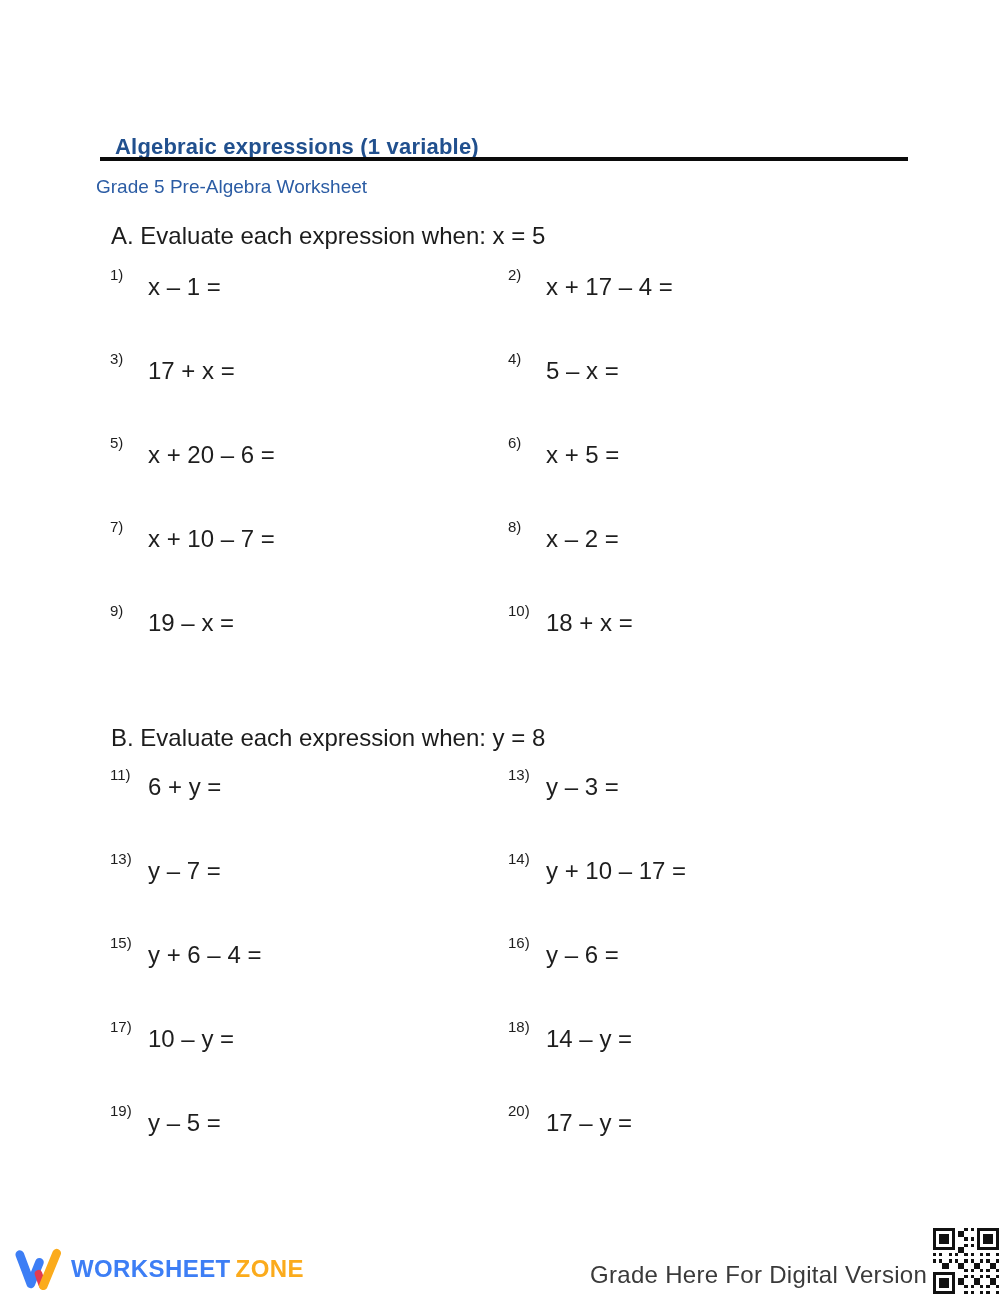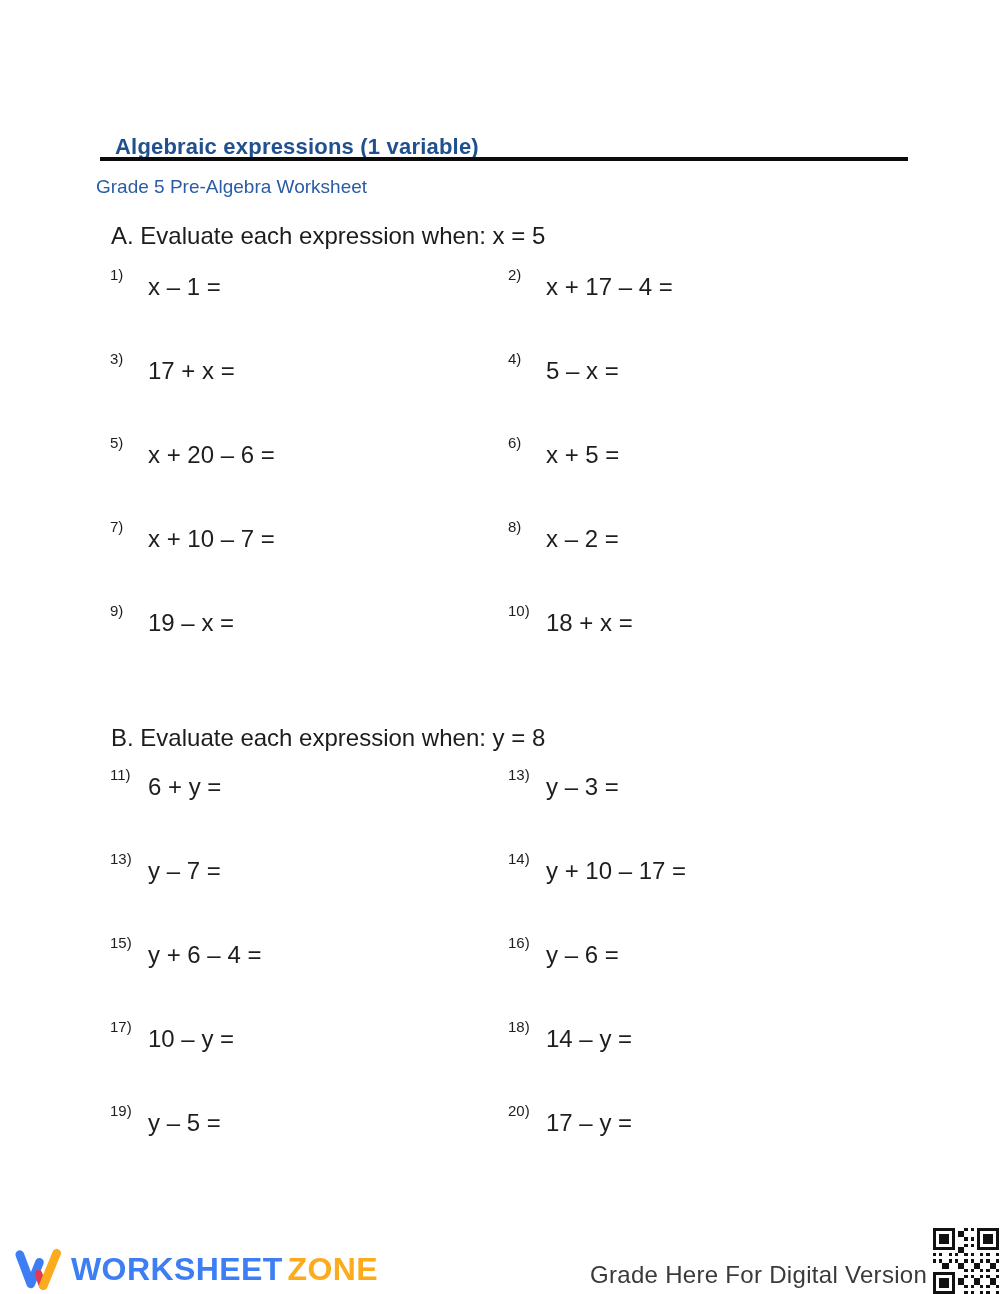--- a/index.html
+++ b/index.html
@@ -81,21 +81,21 @@
   .logo {
     position: absolute;
     left: 14px;
     top: 1246px;
     display: flex;
     align-items: center;
     gap: 9px;
   }
   .logo-mark { width: 48px; height: 46px; display: block; }
   .logo-text {
-    font-size: 32px;
+    font-size: 24px;
     font-weight: 700;
     letter-spacing: 0.4px;
     display: flex;
     gap: 5px;
     align-items: baseline;
   }
   .logo-word1 { color: #3d7ef5; }
   .logo-word2 { color: #fbab1c; }
 
   .scan-text {

